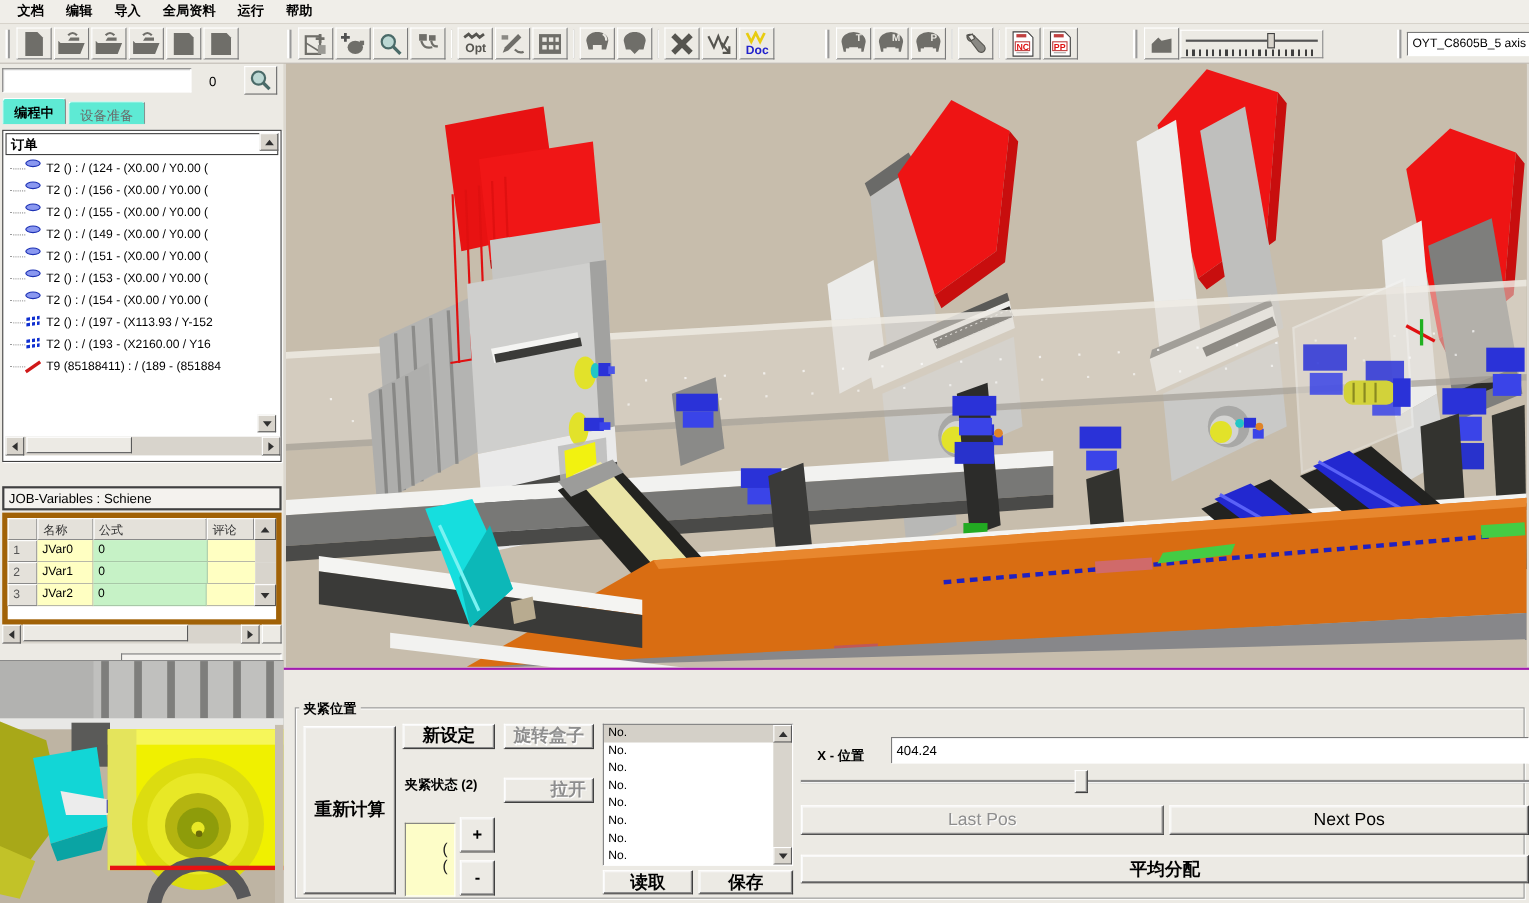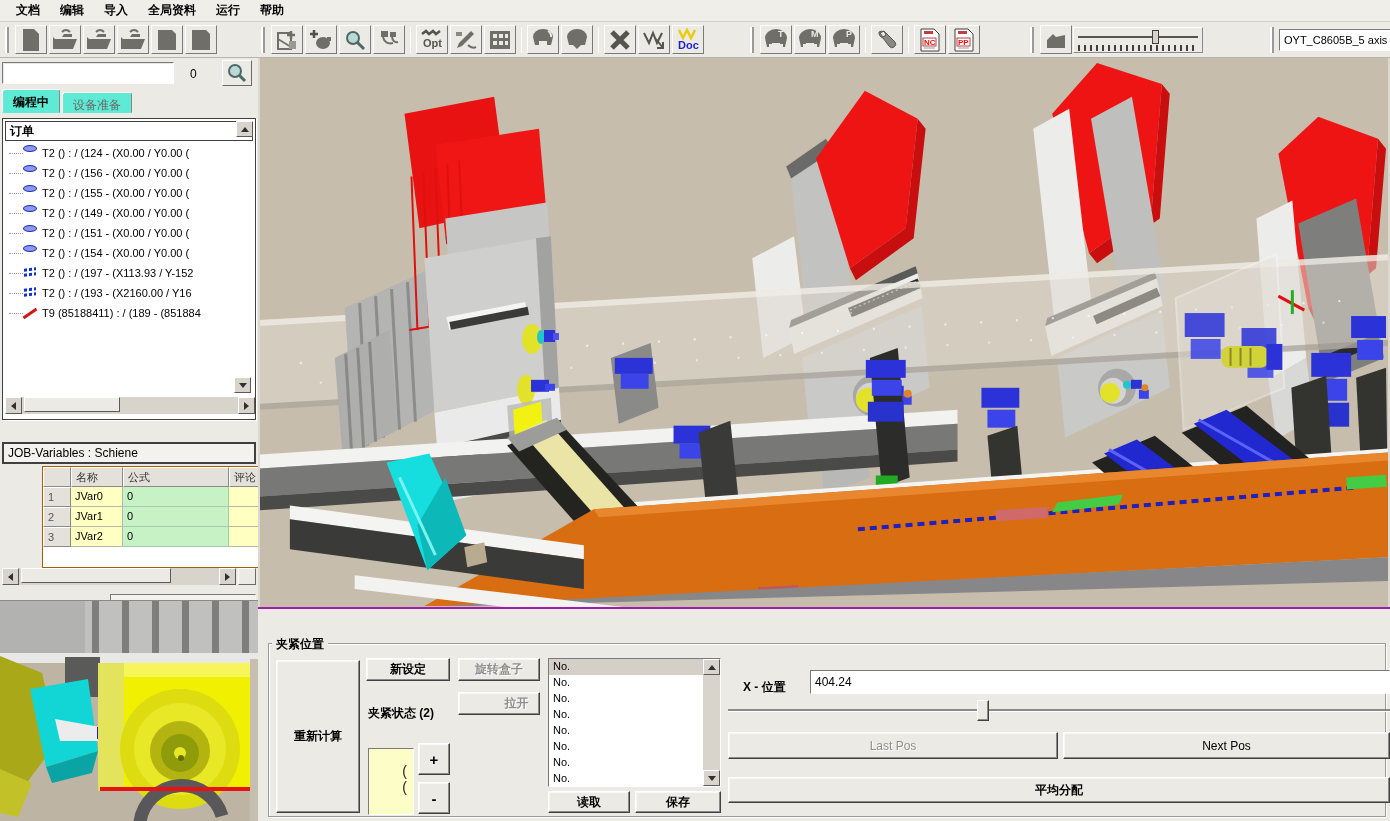--- a/index.html
+++ b/index.html
@@ -60,21 +60,21 @@
   .ico-wave::before, .ico-wave::after { content:""; position:absolute; left:1px; width:12px; height:3px;
     background:repeating-linear-gradient(90deg,#1030d0 0 3px,#fff 3px 5px); transform:skewY(-8deg); }
   .ico-wave::before { top:2px; } .ico-wave::after { top:7px; }
   .ico-drill { width:14px; height:14px; background:radial-gradient(circle at 50% 50%, #3040c0 0 4px, #7080e0 4px 6px, transparent 6px); position:relative; }
   .ico-drill::before { content:""; position:absolute; left:-1px; top:6px; width:16px; height:3px; background:#d01818; transform:rotate(-35deg); }
   #tree-hscroll { position:absolute; left:2px; top:278px; width:250px; height:17px; background:#d8d4cc; display:flex; }
   .hthumb { height:15px; background:#eceae4; border:1px solid; border-color:#fff #5a5a5a #5a5a5a #fff; }
 
   #jobvar-title { left:2px; top:384px; width:254px; height:22px; background:#f4f2ee; border:2px solid #404040;
     display:flex; align-items:center; padding-left:4px; font-size:12px; }
-  #jobvar-table { left:2px; top:408px; width:254px; height:102px; background:#fff; border:1px solid #a16207;margin-left:40px; }
+  #jobvar-table { left:2px; top:408px; width:254px; height:102px; background:#fff; border:5px solid #a16207; }
   .jv-row { display:flex; height:20px; }
   .jv-hcell { background:#e4e1da; border:1px solid; border-color:#fff #8a8a8a #8a8a8a #fff; font-size:11px; color:#333;
     display:flex; align-items:center; padding-left:4px; }
   .jv-num { width:28px; background:#e4e1da; border:1px solid; border-color:#fff #8a8a8a #8a8a8a #fff; color:#555;
     display:flex; align-items:center; padding-left:4px; }
   .jv-name { width:52px; background:#ffffc2; border-right:1px solid #b8b8a8; border-bottom:1px solid #b8b8a8; padding:3px 0 0 4px; }
   .jv-form { width:106px; background:#c6f2c6; border-right:1px solid #a8c8a8; border-bottom:1px solid #a8c8a8; padding:3px 0 0 4px; }
   .jv-com  { width:44px; background:#ffffc2; border-bottom:1px solid #b8b8a8; }
   .jv-vscr { width:20px; display:flex; flex-direction:column; justify-content:space-between; background:#d8d4cc; }
   .jv-vscr .scr-btn { width:20px; height:17px; }
@@ -90,21 +90,21 @@
   #viewport { left:258px; top:58px; width:1132px; height:549px; background:#c7bdac; overflow:hidden;
     border-left:2px solid #dcd8d0; border-right:2px solid #dcd8d0; }
 
   
   #clamp-panel { left:258px; top:607px; width:1132px; height:214px; background:#eceae4; border-top:2px solid #a21caf; }
   #clamp-fieldset { position:absolute; left:10px; top:34px; width:1118px; height:174px;
     border:1px solid #9a9a9a; box-shadow:inset 1px 1px 0 #ffffff, 1px 1px 0 #ffffff; }
   #clamp-legend { position:absolute; left:14px; top:27px; background:#eceae4; padding:0 4px; font-size:12px; font-weight:bold; }
   .w95-btn { position:absolute; background:#eceae4; border:1px solid; border-color:#ffffff #404040 #404040 #ffffff;
     box-shadow:inset -1px -1px 0 #8a8a8a, inset 1px 1px 0 #f8f8f8;
-    display:flex; align-items:center; justify-content:center; font-size:12px; font-weight:bold; }
+    display:flex; align-items:center; justify-content:center; font-size:16px; font-weight:bold; }
   .w95-btn.disabled { color:#8e8e8e; text-shadow:1px 1px 0 #ffffff; font-weight:bold; }
   #spin-box { position:absolute; left:110px; top:139px; width:46px; height:67px; background:#fdfdc8;
     border:1px solid; border-color:#7a7a7a #fff #fff #7a7a7a; font-size:14px; text-align:right; padding:14px 6px 0 0; line-height:16px; color:#222; }
   #pos-list { position:absolute; left:290px; top:49px; width:173px; height:129px; background:#fff;
     border:1px solid; border-color:#7a7a7a #fff #fff #7a7a7a; overflow:hidden; }
   .pos-item { height:16px; padding:1px 0 0 4px; font-size:11px; }
   .pos-item.selected { background:#d4d0c8; }
   #pos-vscroll { position:absolute; right:0; top:0; width:17px; height:127px; background:#d8d4cc;
     display:flex; flex-direction:column; justify-content:space-between; }
   #pos-vscroll .scr-btn { width:17px; height:16px; }
@@ -372,20 +372,25 @@
           </div>
         <div class="tree-row">
             <div class="tree-stub"></div>
             <span class="tree-ico"><span class="ico-cyl"></span></span>
             <span class="tree-label">T2 () : / (149 - (X0.00 / Y0.00 (</span>
           </div>
         <div class="tree-row">
             <div class="tree-stub"></div>
             <span class="tree-ico"><span class="ico-cyl"></span></span>
             <span class="tree-label">T2 () : / (151 - (X0.00 / Y0.00 (</span>
+          </div>
+        <div class="tree-row">
+            <div class="tree-stub"></div>
+            <span class="tree-ico"><span class="ico-cyl"></span></span>
+            <span class="tree-label">T2 () : / (153 - (X0.00 / Y0.00 (</span>
           </div>
         <div class="tree-row">
             <div class="tree-stub"></div>
             <span class="tree-ico"><span class="ico-cyl"></span></span>
             <span class="tree-label">T2 () : / (154 - (X0.00 / Y0.00 (</span>
           </div>
         <div class="tree-row">
             <div class="tree-stub"></div>
             <span class="tree-ico"><span class="ico-wave"></span></span>
             <span class="tree-label">T2 () : / (197 - (X113.93 / Y-152</span>
@@ -703,21 +708,21 @@
     </svg>
   </div>
 
   <div id="clamp-panel" class="abs">
     <div id="clamp-fieldset"></div>
     <div id="clamp-legend">夹紧位置</div>
 
     <div class="w95-btn" style="left:18px; top:51px; width:84px; height:153px;">重新计算</div>
     <div class="w95-btn" style="left:108px; top:49px; width:84px; height:23px;">新设定</div>
     <div class="w95-btn disabled" style="left:200px; top:49px; width:82px; height:23px;">旋转盒子</div>
-    <div class="w95-btn disabled" style="left:200px; top:83px; width:82px; height:23px;padding-left:35px;">拉开</div>
+    <div class="w95-btn disabled" style="left:200px; top:98px; width:82px; height:23px;padding-left:35px;">拉开</div>
     <div class="abs" style="left:110px; top:96px; width:86px; font-size:12px; font-weight:bold;">夹紧状态 (2)</div>
 
     <div id="spin-box">
       <div>(</div>
       <div>(</div>
     </div>
     <div class="w95-btn" style="left:160px; top:134px; width:32px; height:32px; font-size:15px;">+</div>
     <div class="w95-btn" style="left:160px; top:173px; width:32px; height:32px; font-size:15px;">-</div>
 
     <div id="pos-list">

